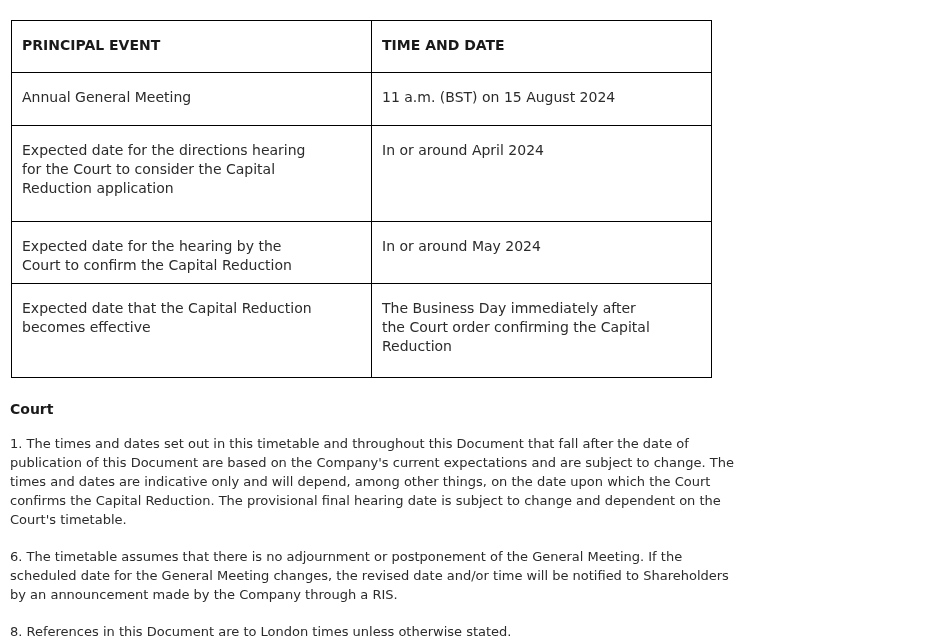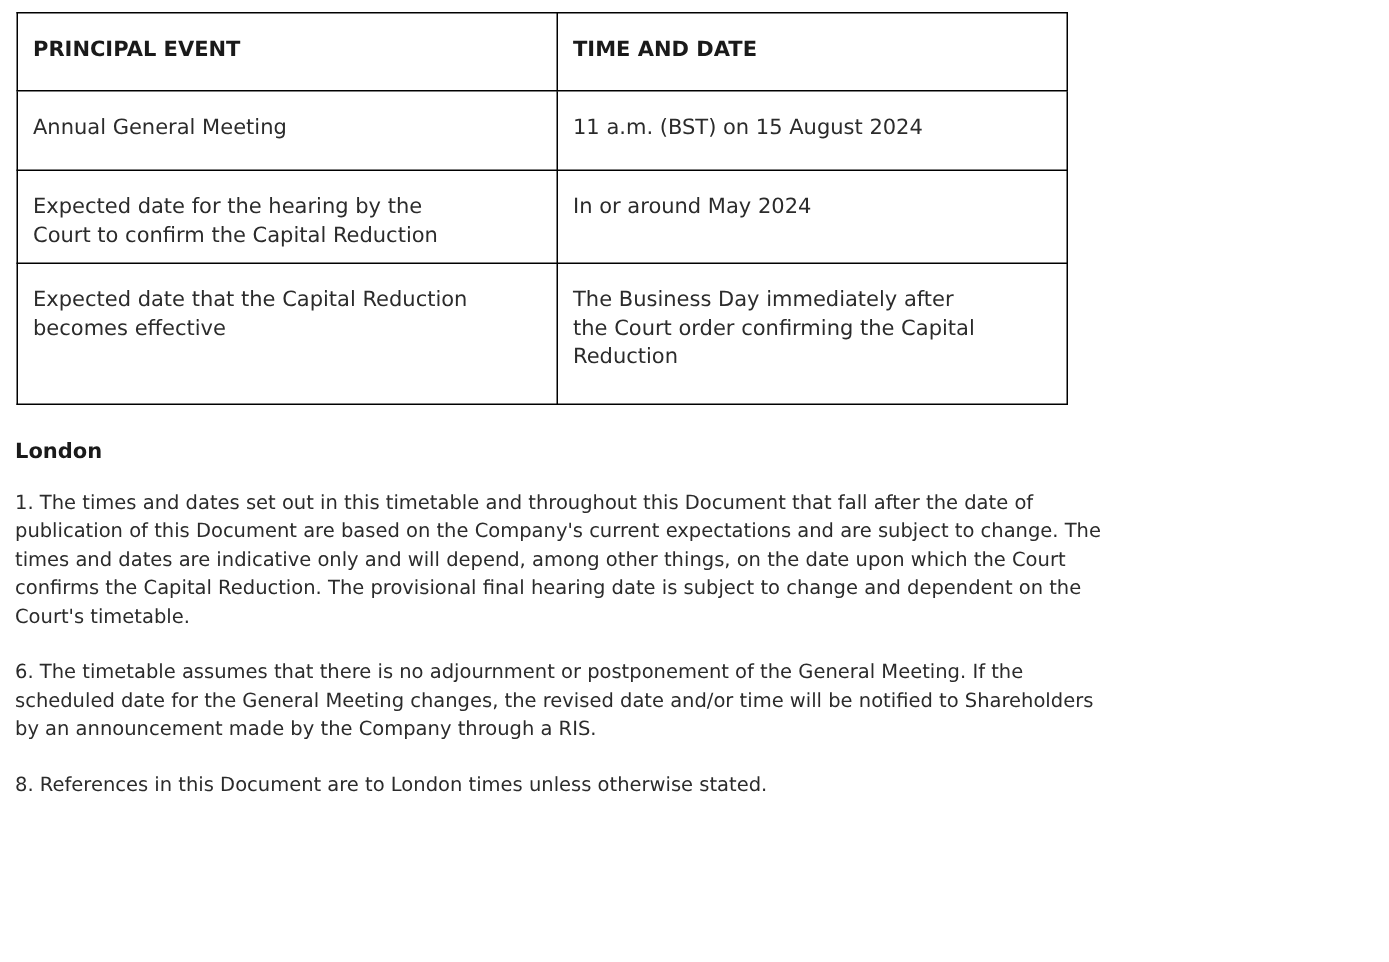--- a/index.html
+++ b/index.html
@@ -5,21 +5,21 @@
   * { margin: 0; padding: 0; box-sizing: border-box; }
   html, body {
     background: #ffffff;
     font-family: "DejaVu Sans", "Liberation Sans", sans-serif;
     color: #2b2b2b;
   }
   .page {
     width: 926px;
     height: 641px;
     background: #ffffff;
-    padding: 8px 10px 0 11px;
+    padding: 20px 10px 0 11px;
     overflow: hidden;
   }
   table.timetable {
     border-collapse: collapse;
     width: 700px;
     table-layout: fixed;
   }
   table.timetable td, table.timetable th {
     border: 1px solid #000000;
     vertical-align: top;
@@ -70,36 +70,42 @@
     </colgroup>
     <tbody>
       <tr class="row-header">
         <th>PRINCIPAL EVENT</th>
         <th>TIME AND DATE</th>
       </tr>
       <tr class="row-1">
         <td>Annual General Meeting</td>
         <td>11 a.m. (BST) on 15 August 2024</td>
       </tr>
+      <tr class="row-2">
+        <td>Expected date for the directions hearing
+for the Court to consider the Capital
+Reduction application</td>
+        <td>In or around April 2024</td>
+      </tr>
       <tr class="row-3">
         <td>Expected date for the hearing by the
 Court to confirm the Capital Reduction</td>
         <td>In or around May 2024</td>
       </tr>
       <tr class="row-4">
         <td>Expected date that the Capital Reduction
 becomes effective</td>
         <td>The Business Day immediately after
 the Court order confirming the Capital
 Reduction</td>
       </tr>
     </tbody>
   </table>
 
-  <div class="notes-heading">London</div>
+  <div class="notes-heading">Court</div>
 
   <div class="note-para">1. The times and dates set out in this timetable and throughout this Document that fall after the date of
 publication of this Document are based on the Company's current expectations and are subject to change. The
 times and dates are indicative only and will depend, among other things, on the date upon which the Court
 confirms the Capital Reduction. The provisional final hearing date is subject to change and dependent on the
 Court's timetable.</div>
   <div class="note-para">6. The timetable assumes that there is no adjournment or postponement of the General Meeting. If the
 scheduled date for the General Meeting changes, the revised date and/or time will be notified to Shareholders
 by an announcement made by the Company through a RIS.</div>
   <div class="note-para">8. References in this Document are to London times unless otherwise stated.</div>

